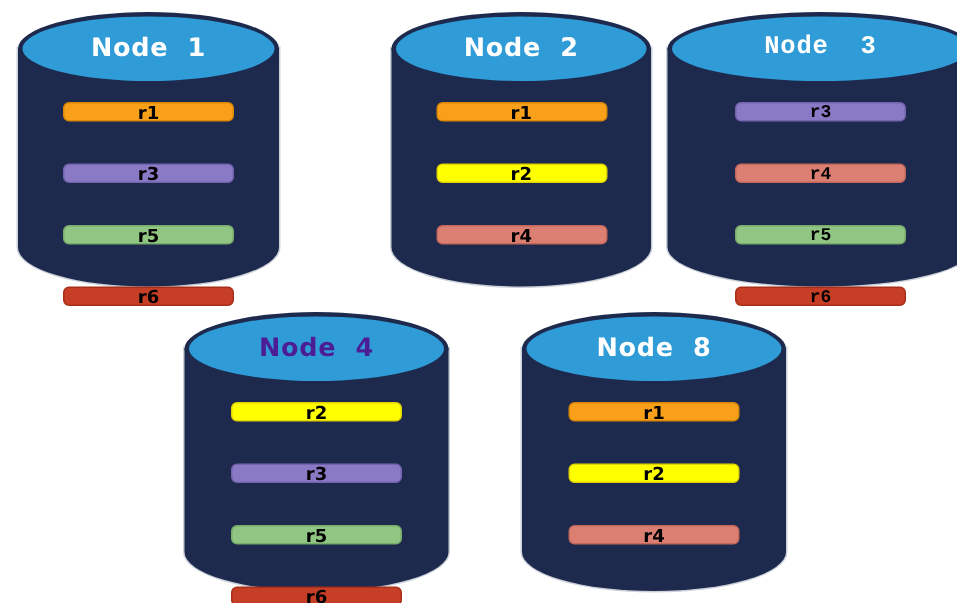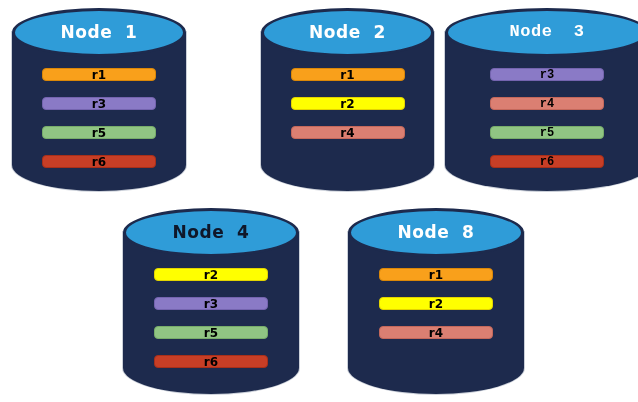--- a/index.html
+++ b/index.html
@@ -51,21 +51,21 @@
     text-align: right;
   }
   .records {
     position: absolute;
     top: 60px;
     left: 0;
     right: 0;
     display: flex;
     flex-direction: column;
     align-items: center;
-    gap: 16px;
+    gap: 28px;
     z-index: 3;
   }
   .record-bar {
     width: 114px;
     height: 13px;
     border-radius: 4px;
     box-sizing: border-box;
     border-style: solid;
     border-width: 1px;
     display: flex;
@@ -114,21 +114,21 @@
         <div class="record-bar" style="background: rgb(138, 122, 198); border-color: rgb(116, 100, 175); color: rgb(0, 0, 0);">r3</div>
         <div class="record-bar" style="background: rgb(219, 127, 114); border-color: rgb(196, 104, 91); color: rgb(0, 0, 0);">r4</div>
         <div class="record-bar" style="background: rgb(144, 197, 131); border-color: rgb(119, 172, 106); color: rgb(0, 0, 0);">r5</div>
         <div class="record-bar" style="background: rgb(199, 62, 38); border-color: rgb(168, 47, 25); color: rgb(0, 0, 0);">r6</div>
       </div>
   </div>
 
   <div class="node" style="left: 123px; top: 208px; width: 176px; height: 186px;">
     <div class="cyl-body" style="background: rgb(29, 42, 77);"></div>
     <div class="cyl-top" style="background: rgb(47, 156, 216); border-color: rgb(29, 42, 77);">
-      <span class="node-title" style="color: #0f172a;">Node  4</span>
+      <span class="node-title" style="color: #4c1d95;">Node  4</span>
     </div>
     <div class="records">
         <div class="record-bar" style="background: rgb(255, 255, 0); border-color: rgb(227, 212, 0); color: rgb(0, 0, 0);">r2</div>
         <div class="record-bar" style="background: rgb(138, 122, 198); border-color: rgb(116, 100, 175); color: rgb(0, 0, 0);">r3</div>
         <div class="record-bar" style="background: rgb(144, 197, 131); border-color: rgb(119, 172, 106); color: rgb(0, 0, 0);">r5</div>
         <div class="record-bar" style="background: rgb(199, 62, 38); border-color: rgb(168, 47, 25); color: rgb(0, 0, 0);">r6</div>
       </div>
   </div>
 
   <div class="node" style="left: 348px; top: 208px; width: 176px; height: 186px;">

